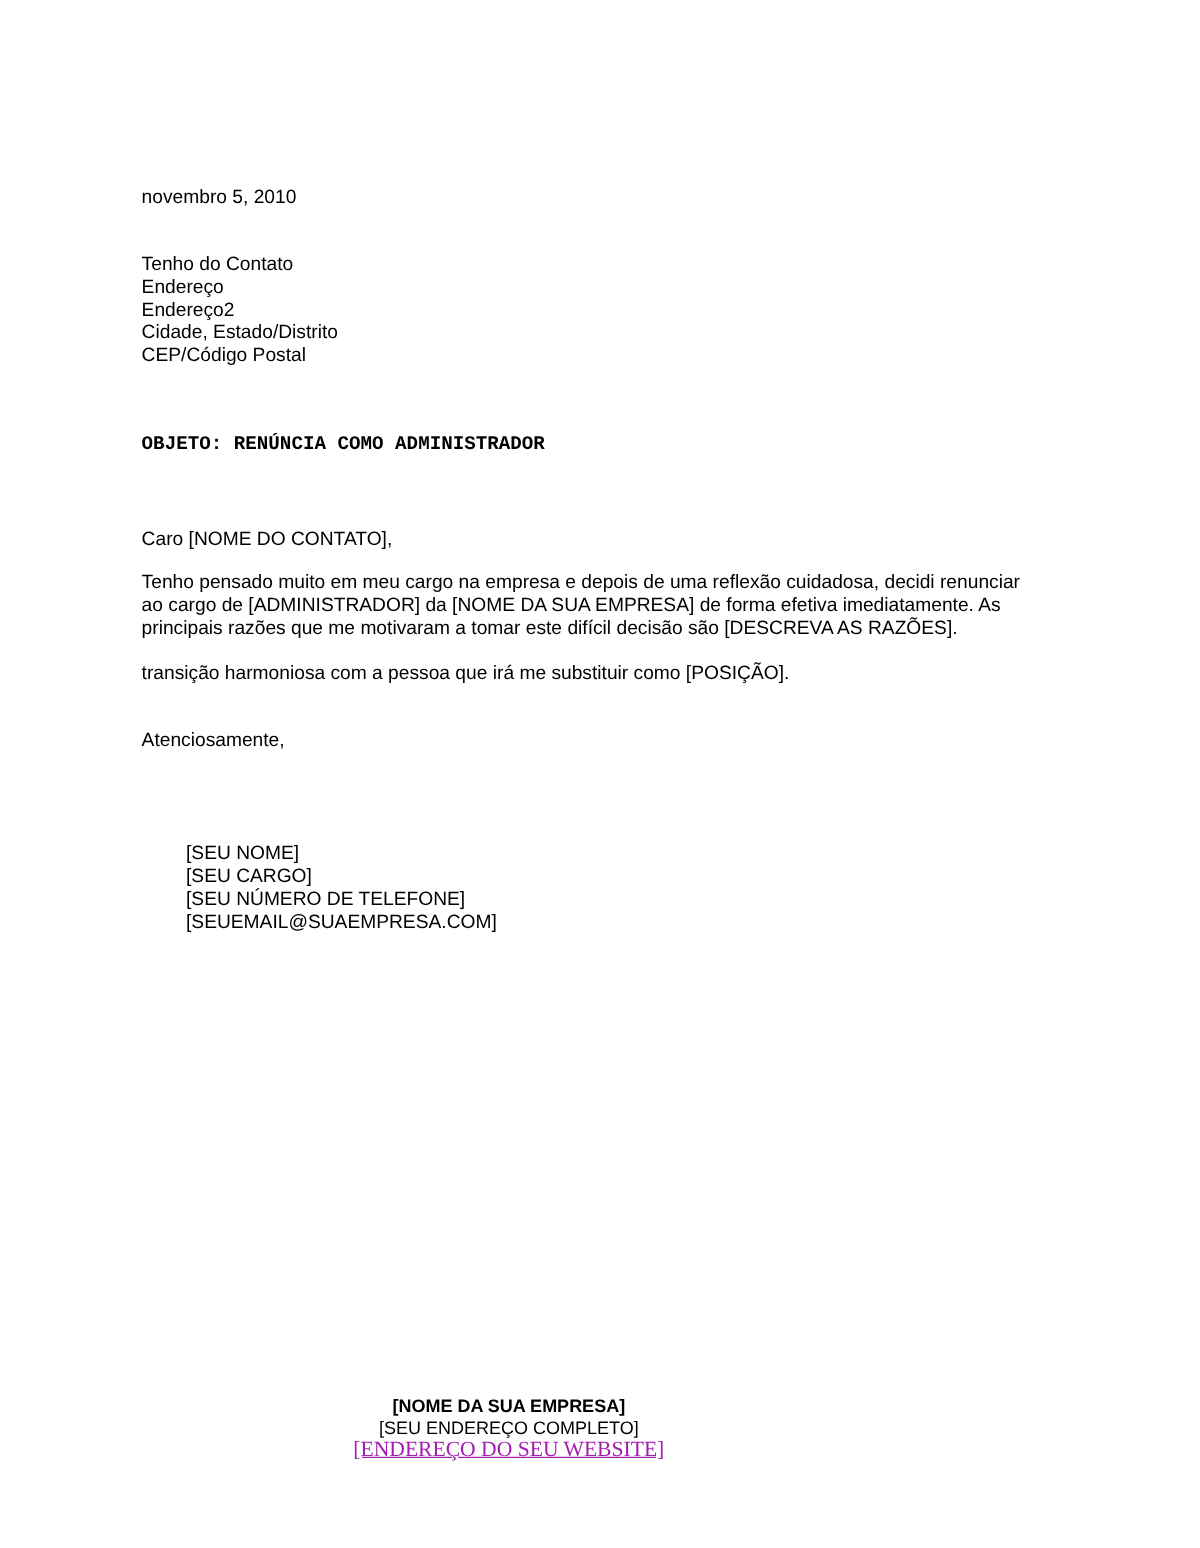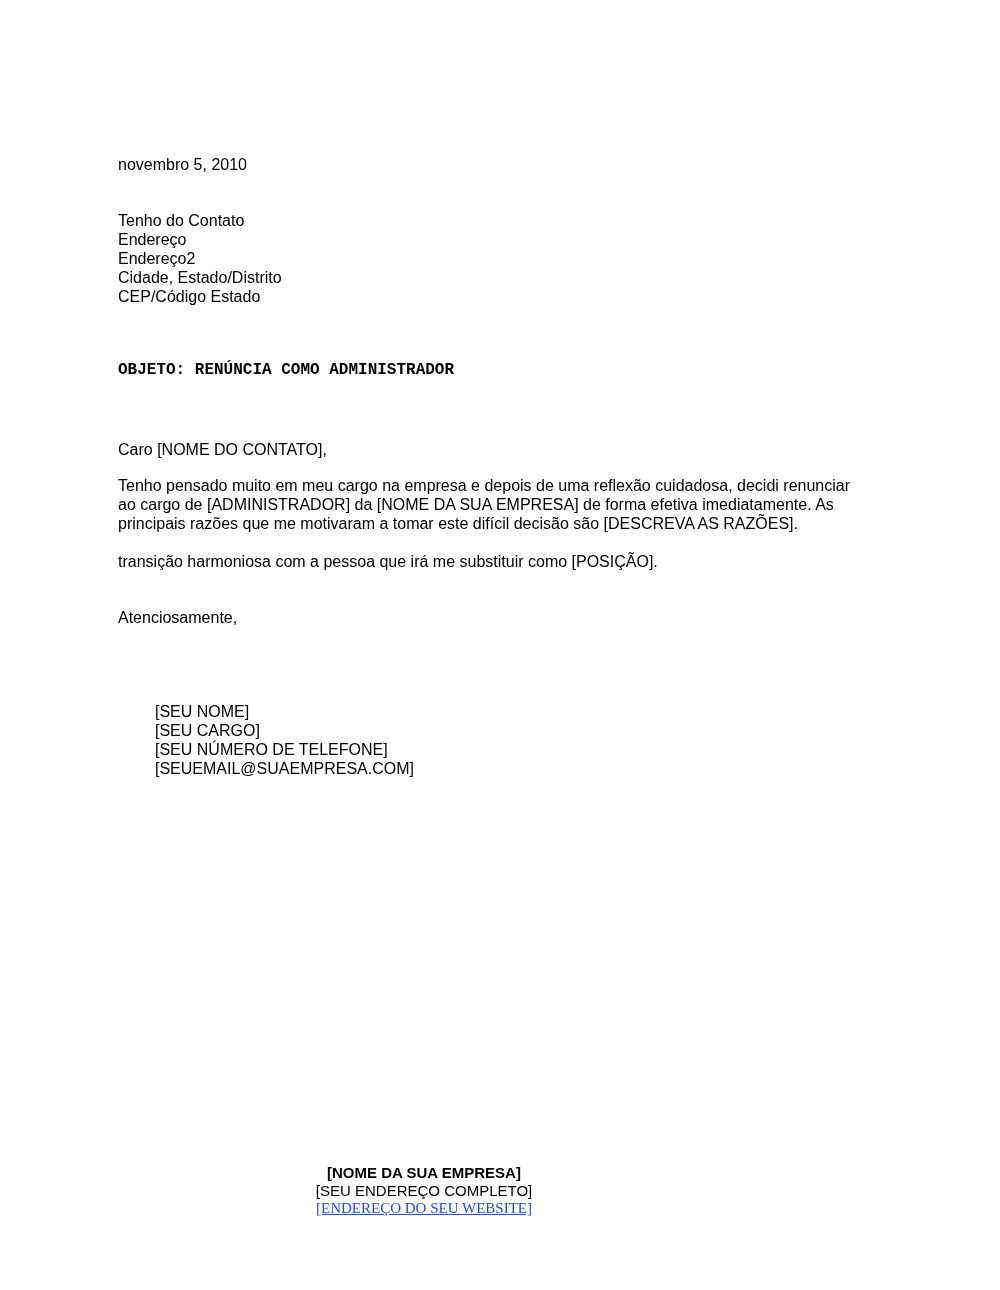--- a/index.html
+++ b/index.html
@@ -10,39 +10,39 @@
     }
     .abs { position: absolute; }
     .left { left: 118px; }
     .line { display: block; white-space: nowrap; }
     .bold { font-weight: bold; }
     #footer {
       position: absolute; left: 0; width: 848px; top: 1164px;
       text-align: center; font-size: 15px; line-height: 17.5px;
     }
     #footer .web {
-      font-family: "Liberation Serif", serif; color: #1d4ed8;
-      text-decoration: underline; font-size: 15px;
+      font-family: "Liberation Serif", serif; color: #a21caf;
+      text-decoration: underline; font-size: 18px;
     }
   </style>
 </head>
 <body>
 
 <div>
 
   <div class="abs left" style="top:155px;">
     <span class="line">novembro 5, 2010</span>
   </div>
 
   <div class="abs left" style="top:211px;">
     <span class="line">Tenho do Contato</span>
     <span class="line">Endereço</span>
     <span class="line">Endereço2</span>
     <span class="line">Cidade, Estado/Distrito</span>
-    <span class="line">CEP/Código Estado</span>
+    <span class="line">CEP/Código Postal</span>
   </div>
 
   <div class="abs left" style="top:361px;font-family:Liberation Mono, monospace;">
     <span class="line bold">OBJETO: RENÚNCIA COMO ADMINISTRADOR</span>
   </div>
 
   <div class="abs left" style="top:440px;">
     <span class="line">Caro [NOME DO CONTATO],</span>
   </div>
 

